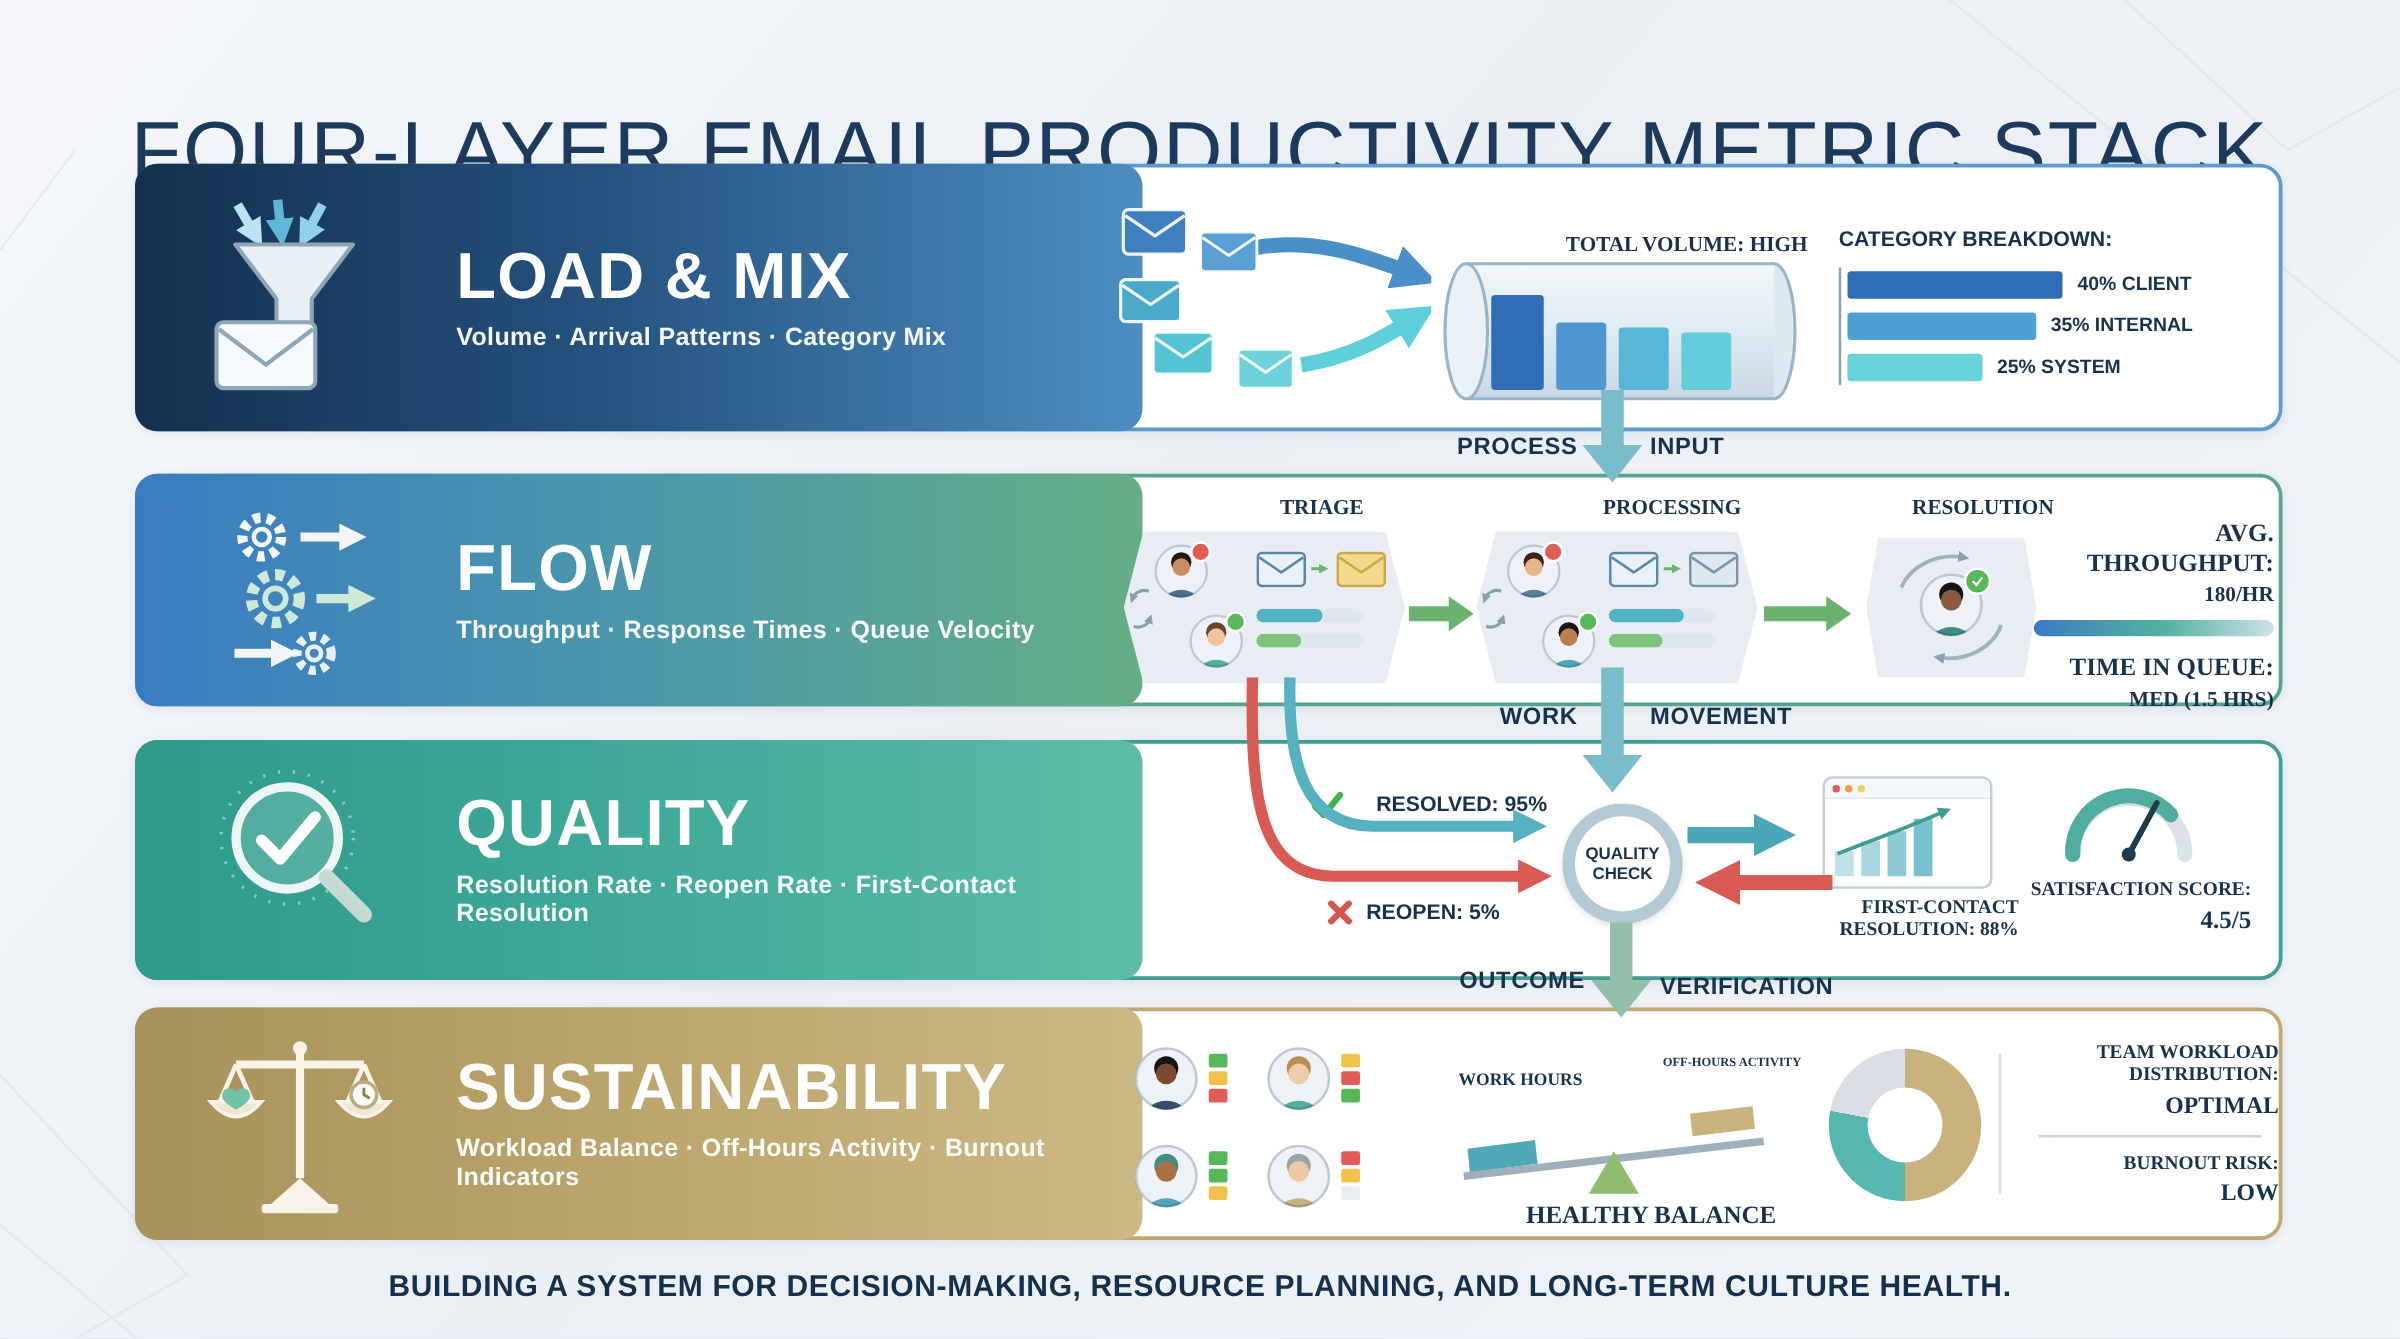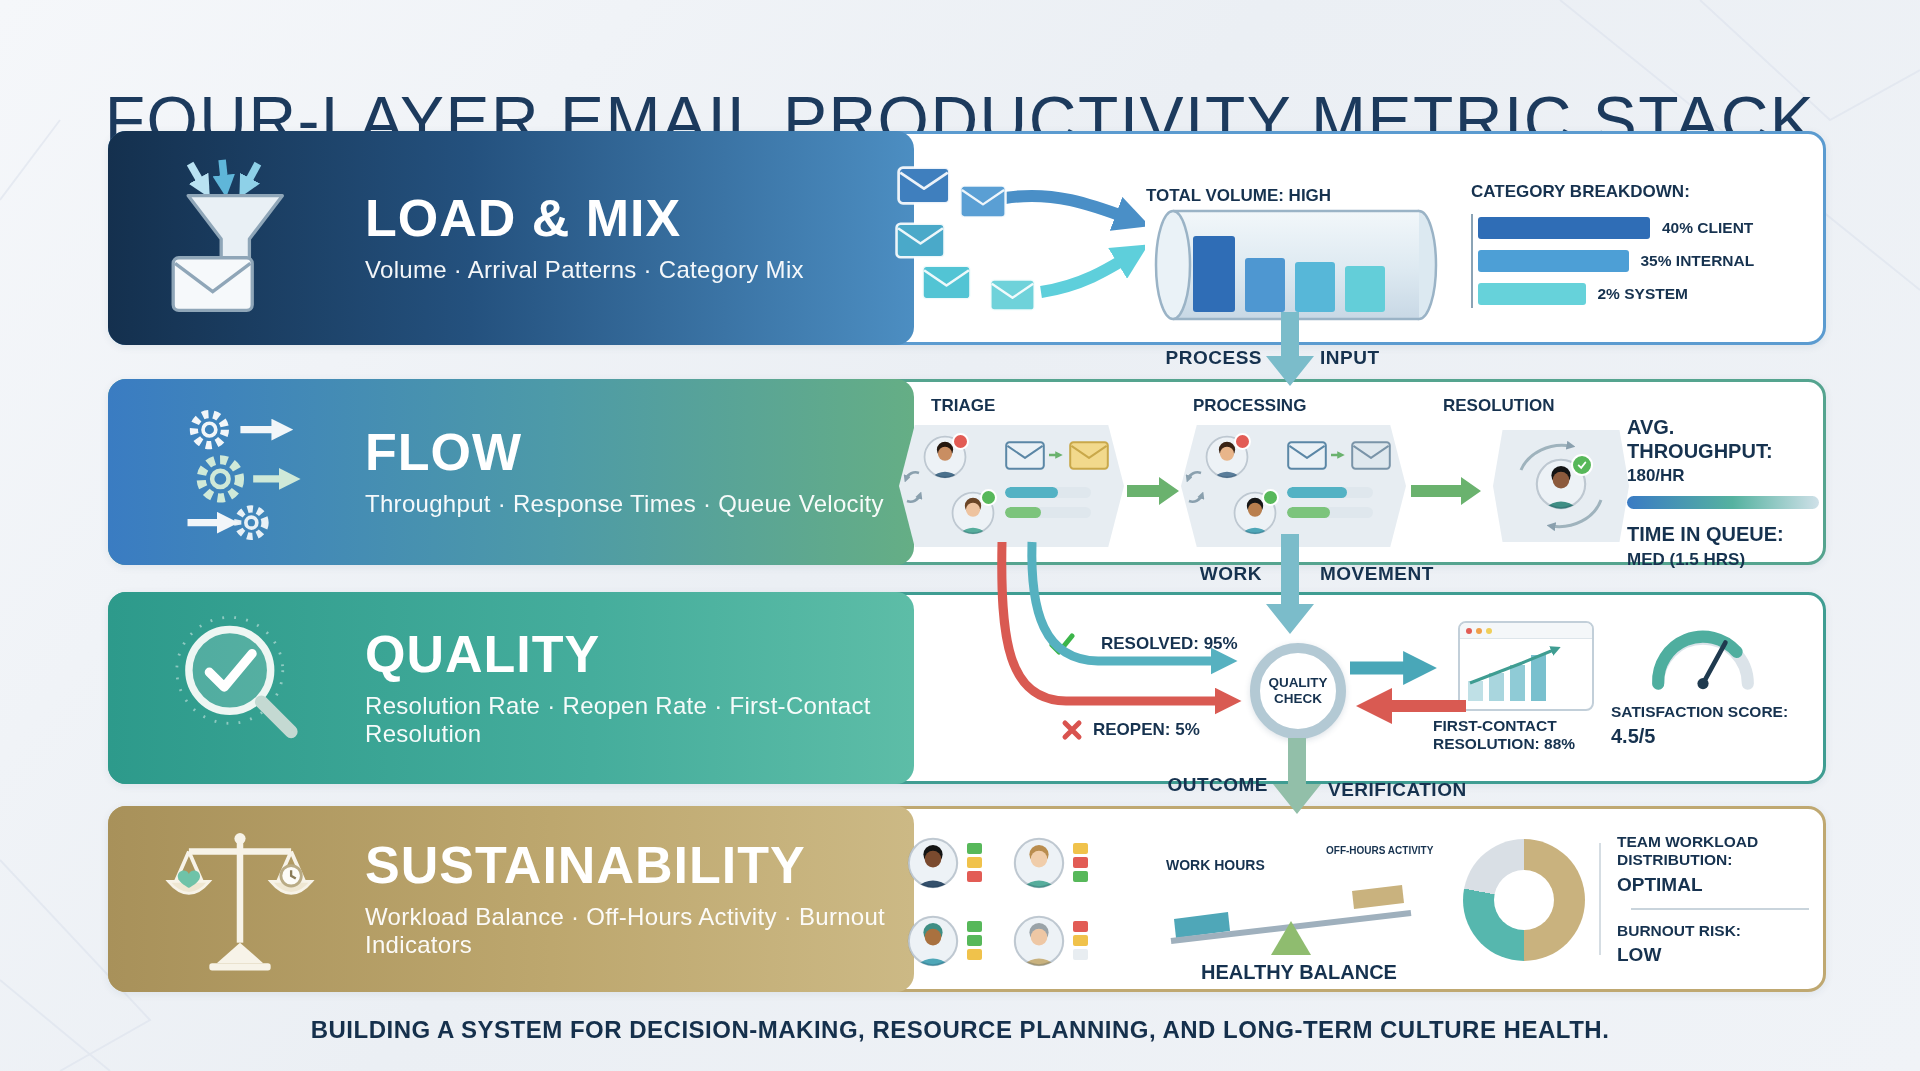--- a/index.html
+++ b/index.html
@@ -19,25 +19,25 @@
   .row3{top:592px;height:186px;border:3px solid #3f9d92;}
   .row4{top:806px;height:180px;border:3px solid #bfa871;}
   .panel{position:absolute;left:-3px;top:-3px;height:calc(100% + 6px);width:762px;
     border-radius:18px;display:flex;align-items:center;gap:38px;padding-left:44px;}
   .row1 .panel{background:linear-gradient(90deg,#14304e 0%,#24517e 45%,#4c8ec2 100%);}
   .row2 .panel{background:linear-gradient(90deg,#3a7cc2 0%,#4d9aa8 55%,#65ae85 100%);}
   .row3 .panel{background:linear-gradient(90deg,#2d9a8b 0%,#45ad9c 60%,#5dbda7 100%);}
   .row4 .panel{background:linear-gradient(90deg,#a8915a 0%,#bda76e 55%,#ccb985 100%);}
   .picon{width:175px;height:170px;flex:none;display:flex;align-items:center;justify-content:center;}
   .ptxt .pt{font-size:52px;font-weight:800;color:#fff;letter-spacing:1px;line-height:1;}
-  .ptxt .ps{font-size:24px;color:rgba(255,255,255,.95);margin-top:12px;font-weight:400;letter-spacing:.3px;}
+  .ptxt .ps{font-size:20px;color:rgba(255,255,255,.95);margin-top:12px;font-weight:700;letter-spacing:.3px;}
   .lbl{font-weight:800;color:#16324f;line-height:1.18;}
   .s13{font-size:13.5px;}.s15{font-size:15.5px;}.s16{font-size:20px;}.s17{font-size:17px;}
   .s19{font-size:19px;}.s20{font-size:20px;}
-  .center{text-align:left;}
+  .center{text-align:right;font-family:Liberation Serif, serif;}
   .conn{position:absolute;font-size:19px;font-weight:800;color:#16324f;letter-spacing:.5px;z-index:6;}
   .overlay{position:absolute;left:0;top:0;z-index:5;pointer-events:none;}
   .hex{position:absolute;background:#e7edf2;
     clip-path:polygon(7% 0,93% 0,100% 50%,93% 100%,7% 100%,0 50%);}
   .avatar{position:absolute;}
   .badge{position:absolute;top:-2px;right:-2px;width:13px;height:13px;border-radius:50%;border:2px solid #fff;}
   .badge.green{background:#57b85a;}.badge.red{background:#e25c55;}
   .badge.check{top:-4px;right:-6px;width:18px;height:18px;background:#57b85a;display:flex;align-items:center;justify-content:center;}
   .pbar{position:absolute;height:11px;width:86px;background:#dfe7ed;border-radius:6px;overflow:hidden;}
   .pbar i{display:block;height:100%;border-radius:6px;}
@@ -199,21 +199,21 @@
         <div class="bd-row">
           <span class="bd-bar" style="width: 172px; background: rgb(47, 109, 182);"></span>
           <span class="lbl s15">40% CLIENT</span>
         </div>
         <div class="bd-row">
           <span class="bd-bar" style="width: 150.5px; background: rgb(77, 159, 214);"></span>
           <span class="lbl s15">35% INTERNAL</span>
         </div>
         <div class="bd-row">
           <span class="bd-bar" style="width: 107.5px; background: rgb(102, 210, 218);"></span>
-          <span class="lbl s15">2% SYSTEM</span>
+          <span class="lbl s15">25% SYSTEM</span>
         </div>
       </div>
     </div>
   </section>
 
   <section class="row row2">
     <div class="panel">
       <div class="picon">
         <svg width="155" height="155" viewBox="0 0 170 170">
           <circle cx="52" cy="38" r="17" fill="none" stroke="#f2f6f9" stroke-width="9" stroke-dasharray="6.5 5.5"></circle>

